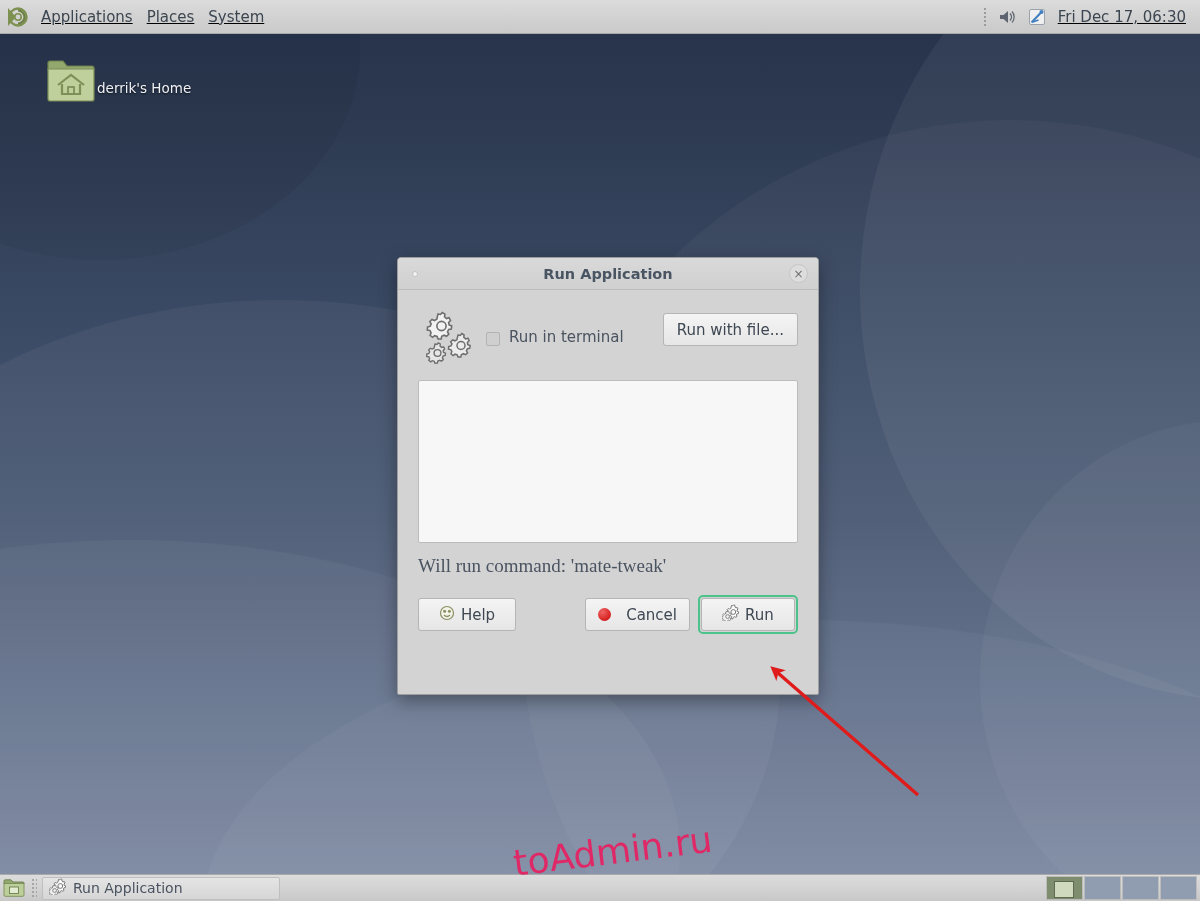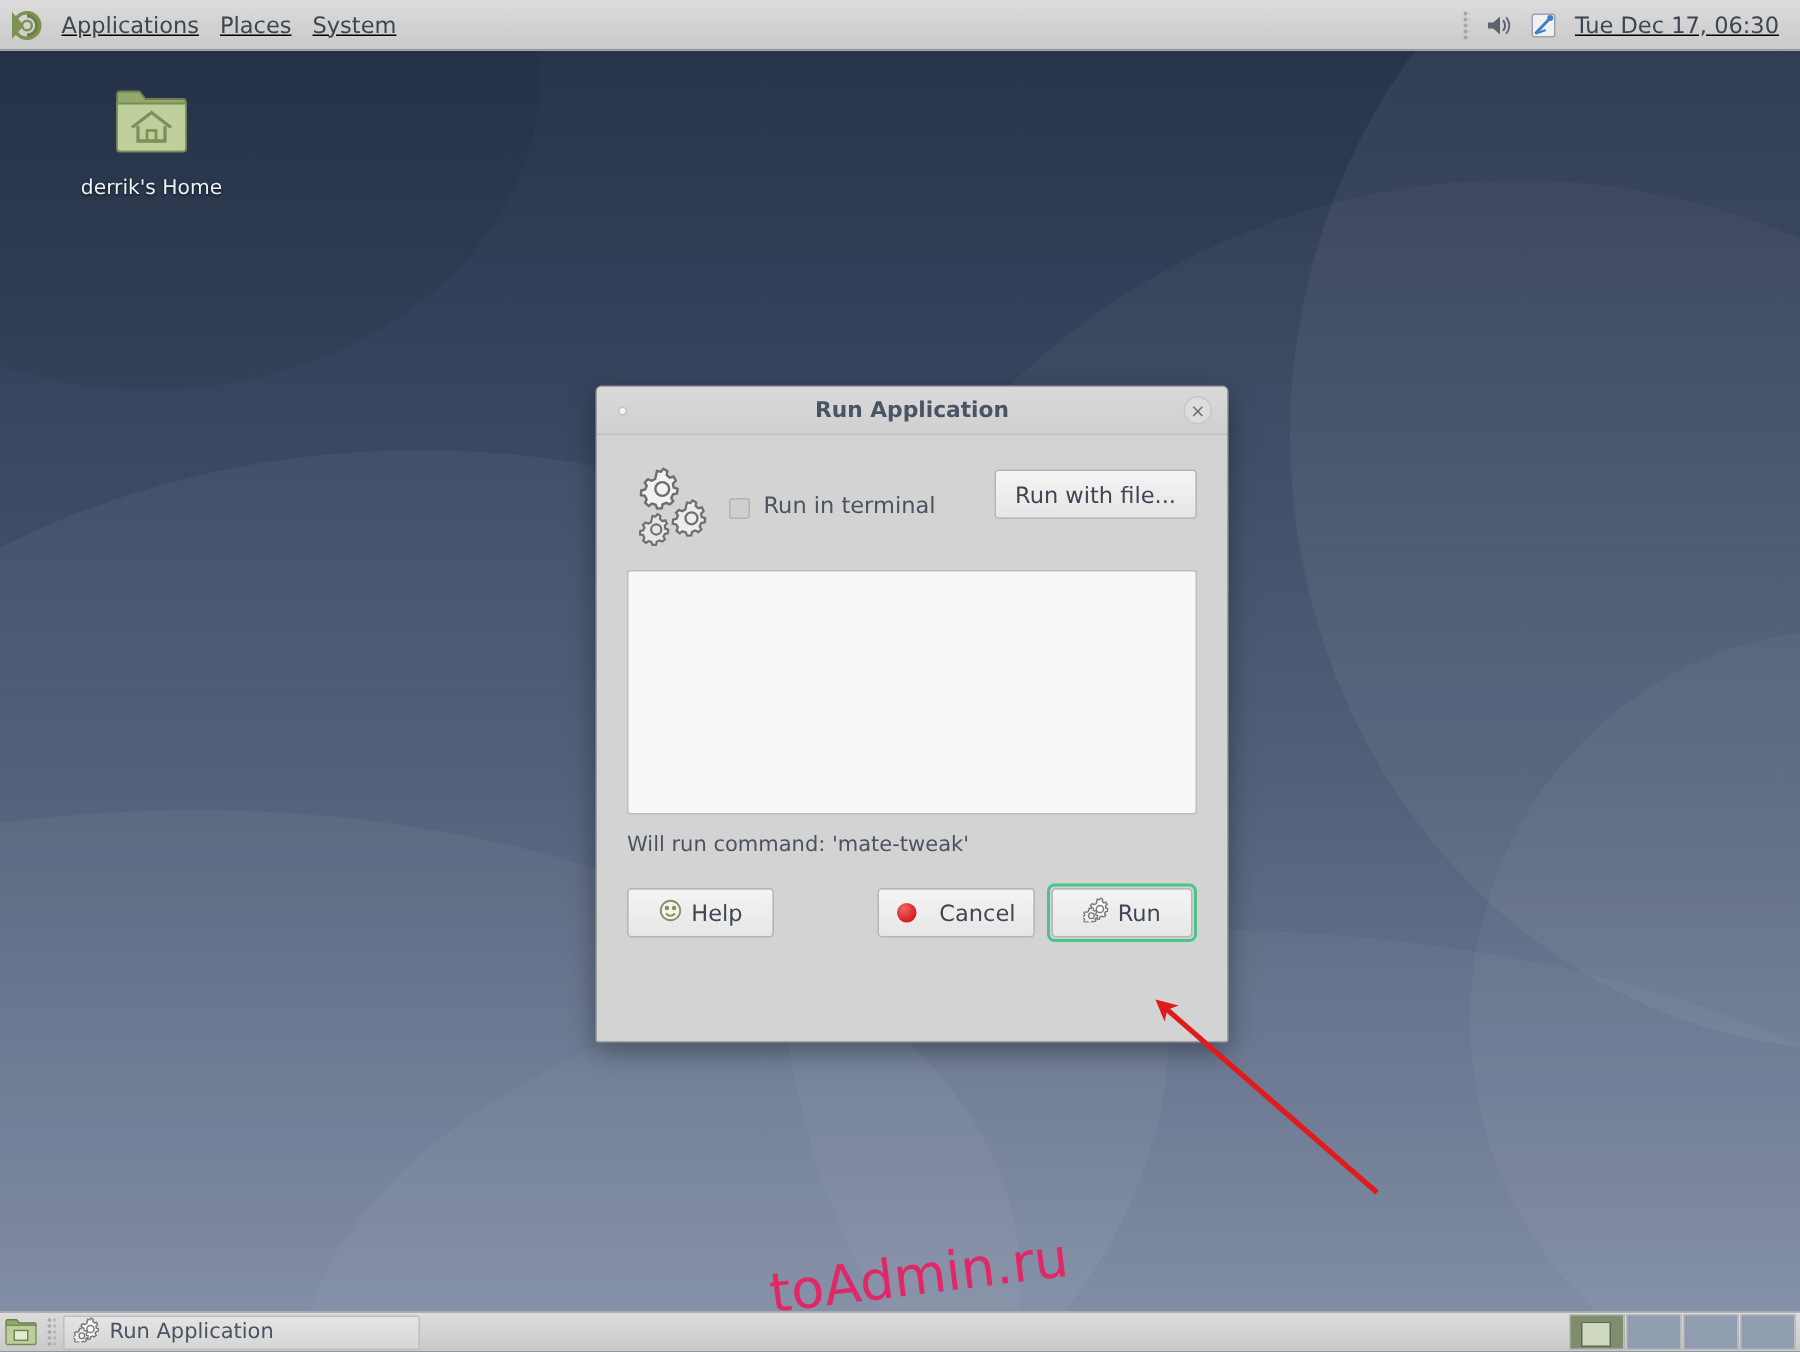--- a/index.html
+++ b/index.html
@@ -79,21 +79,21 @@
     background-size: 4px 4px;
   }
   .tray-icon { width: 26px; height: 26px; margin: 0 2px;
     display: flex; align-items: center; justify-content: center; }
   #clock { font-size: 15px; color: #3c4650; padding: 0 6px; white-space: nowrap; }
 
   
   #desktop-icon {
     position: absolute; left: 45px; top: 58px;
     width: 112px;
-    display: flex; flex-direction: column; align-items: center;
+    display: flex; flex-direction: row; align-items: center;
     z-index: 5;
   }
   #desktop-icon .icon-label {
     margin-top: 7px; font-size: 13.5px; color: #eef1f5;
     text-shadow: 0 1px 2px rgba(0,0,0,0.75);
     text-align: center; white-space: nowrap;
   }
 
   
   #run-dialog {
@@ -197,21 +197,21 @@
     margin-top: 6px;
     height: 163px;
     background: #f7f7f7;
     border: 1px solid #bcbcbc;
     border-radius: 2px;
     overflow: auto;
   }
 
   #will-run {
     margin-top: 12px;
-    font-size: 14px; color: #4a5360; white-space: nowrap;
+    font-size: 19px; color: #4a5360; white-space: nowrap; font-family: Liberation Serif, serif;
   }
 
   #button-row {
     margin-top: 18px; margin-bottom: 14px;
     display: flex; align-items: center;
   }
   .dlg-btn {
     height: 33px; min-width: 98px;
     padding: 0 12px;
     font-size: 15px; color: #3e4752;
@@ -335,21 +335,21 @@
         </svg>
       </div>
       <div class="tray-icon">
         <svg width="20" height="20" viewBox="0 0 20 20">
           <rect x="2.5" y="2.5" width="15" height="15" rx="1.5" fill="#f0f0f0" stroke="#9aa3ad" stroke-width="1"></rect>
           <path d="M4.5 15.5 L14 5.5" stroke="#3f7fc0" stroke-width="2" fill="none"></path>
           <circle cx="14.5" cy="5" r="2" fill="#3f7fc0"></circle>
           <path d="M6 15 L11.5 13" stroke="#3f7fc0" stroke-width="1.5" fill="none"></path>
         </svg>
       </div>
-      <div id="clock">Tue Dec 17, 06:30</div>
+      <div id="clock">Fri Dec 17, 06:30</div>
     </div>
   </div>
 
   <div id="desktop-icon">
     <div>
       <svg width="52" height="48" viewBox="0 0 52 48">
         <path d="M3 10 L3 5 Q3 3 5 3 L18 3 L22 8 L47 8 Q49 8 49 10 L49 12 L3 12 Z" fill="#93a86d" stroke="#6d7f4d" stroke-width="1.2"></path>
         <path d="M3 11 L49 11 L49 41 Q49 43 47 43 L5 43 Q3 43 3 41 Z" fill="#c0d09c" stroke="#7a8c58" stroke-width="1.2"></path>
         <path d="M13 27 L26 17 L39 27" fill="none" stroke="#7d9058" stroke-width="2.2"></path>
         <path d="M17 26 L17 36 L35 36 L35 26" fill="none" stroke="#7d9058" stroke-width="2.2"></path>

